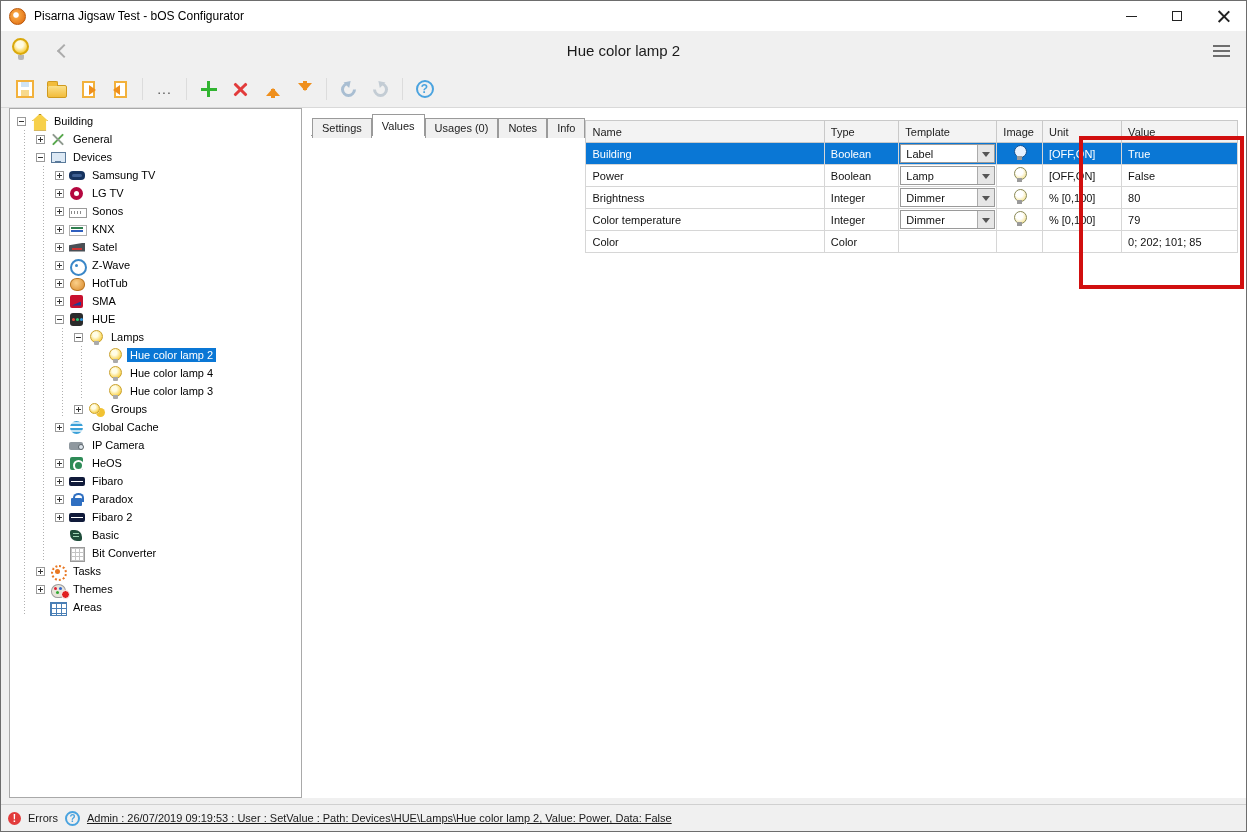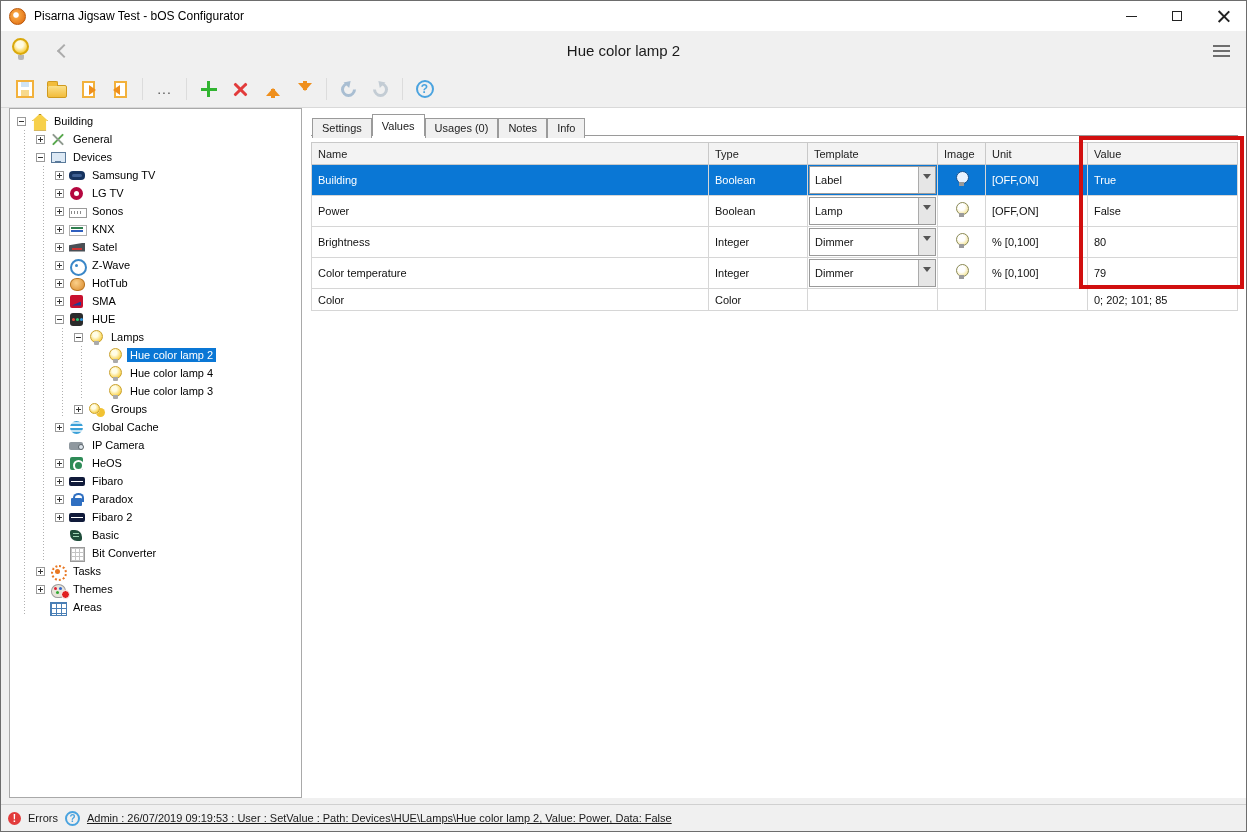--- a/index.html
+++ b/index.html
@@ -114,33 +114,33 @@
 .ic-basic::before { content:""; position:absolute; left:1px; top:2px; width:12px; height:11px; background:#1f4d3a; border-radius:2px 7px 2px 7px; }
 .ic-basic::after { content:""; position:absolute; left:4px; top:5px; width:6px; height:1px; background:#9fd3b4; box-shadow:0 3px 0 #9fd3b4; }
 .ic-bitconverter::before { content:""; position:absolute; left:1px; top:1px; width:13px; height:13px; background:#fff; border:1px solid #9a9a9a; background-image:linear-gradient(#c5c5c5 1px,transparent 1px),linear-gradient(90deg,#c5c5c5 1px,transparent 1px); background-size:4px 4px; }
 .ic-tasks::before { content:""; position:absolute; left:1px; top:1px; width:12px; height:12px; border:2px dotted #e87722; border-radius:50%; }
 .ic-tasks::after { content:""; position:absolute; left:5px; top:5px; width:5px; height:5px; border-radius:50%; background:#e87722; }
 .ic-themes::before { content:""; position:absolute; left:1px; top:2px; width:13px; height:12px; background:#e8e4da; border:1px solid #9a9a9a; border-radius:50% 50% 45% 45%; }
 .ic-themes::after { content:""; position:absolute; left:4px; top:5px; width:3px; height:3px; border-radius:50%; background:#d23; box-shadow:5px 0 0 #36c, 2px 4px 0 #3a3; }
 .ic-areas::before { content:""; position:absolute; left:0; top:2px; width:15px; height:12px; background:#fff; border:1px solid #4a7fb5; background-image:linear-gradient(#4a7fb5 1px,transparent 1px),linear-gradient(90deg,#4a7fb5 1px,transparent 1px); background-size:5px 5px; }
 
 
-.main { flex:1; display:flex; flex-direction:column; background:#fff; padding:6px 8px 0 9px; overflow:hidden; }
+.main { flex:1; display:flex; background:#fff; padding:6px 8px 0 9px; overflow:hidden; }
 .tabstrip { border-bottom:1px solid #9a9a9a; padding-left:1px; height:22px; flex:none; }
 .tab { display:inline-block; font-size:11px; padding:3px 9px 4px; border:1px solid #9a9a9a; border-bottom:none; background:#f0f0f0; color:#222; position:relative; top:2px; cursor:pointer; }
 .tab.active { background:#fff; top:0; padding-top:5px; z-index:2; }
 .tabpage { flex:1; background:#fff; padding-top:6px; }
 .grid { border-collapse:collapse; table-layout:fixed; }
 .c-name{width:397px;} .c-type{width:99px;} .c-template{width:130px;} .c-image{width:48px;} .c-unit{width:102px;} .c-value{width:150px;}
 .grid th { background:#f3f3f3; border:1px solid #c9c9c9; font-weight:normal; text-align:left; font-size:11px; padding:3px 6px; height:22px; color:#222;margin-left:8px; }
 .grid td { border:1px solid #d6d6d6; font-size:11px; padding:2px 6px; height:22px; color:#111; background:#fff; overflow:hidden; white-space:nowrap; }
 .grid td.image-cell { text-align:center; padding:1px; }
 .grid td.template-cell { padding:1px; }
 .grid tr.selected td { background:#0a77d5; color:#fff; }
-.dropdown { background:#fff; border:1px solid #9a9a9a; height:28px; display:flex; align-items:center; width:100%; cursor:pointer; }
+.dropdown { background:#fff; border:1px solid #9a9a9a; height:19px; display:flex; align-items:center; width:100%; cursor:pointer; }
 .dd-text { flex:1; padding:0 5px; font-size:11px; color:#111; }
 .dd-btn { width:17px; height:100%; background:#e6e6e6; border-left:1px solid #ababab; position:relative; flex:none; }
 .dd-btn::after { content:""; position:absolute; left:4px; top:7px; border:4px solid transparent; border-top:5px solid #555; }
 .bulb-sm { display:inline-block; width:13px; height:16px; position:relative; }
 .bulb-sm::before { content:""; position:absolute; left:0.5px; top:0; width:11px; height:11px; border-radius:50%; border:1px solid #8a8a5a; background:radial-gradient(circle at 40% 35%, #ffffff 0 35%, #f3e08a 85%); }
 .bulb-sm::after { content:""; position:absolute; left:3.5px; top:11px; width:5px; height:4px; background:#9a9a9a; }
 tr.selected .bulb-sm::before { border-color:#14508e; background:#e8f2ff; }
 
 
 .annotation { position:absolute; left:1078px; top:135px; width:165px; height:153px; border:4px solid #d10f0f; pointer-events:none; z-index:10; }

